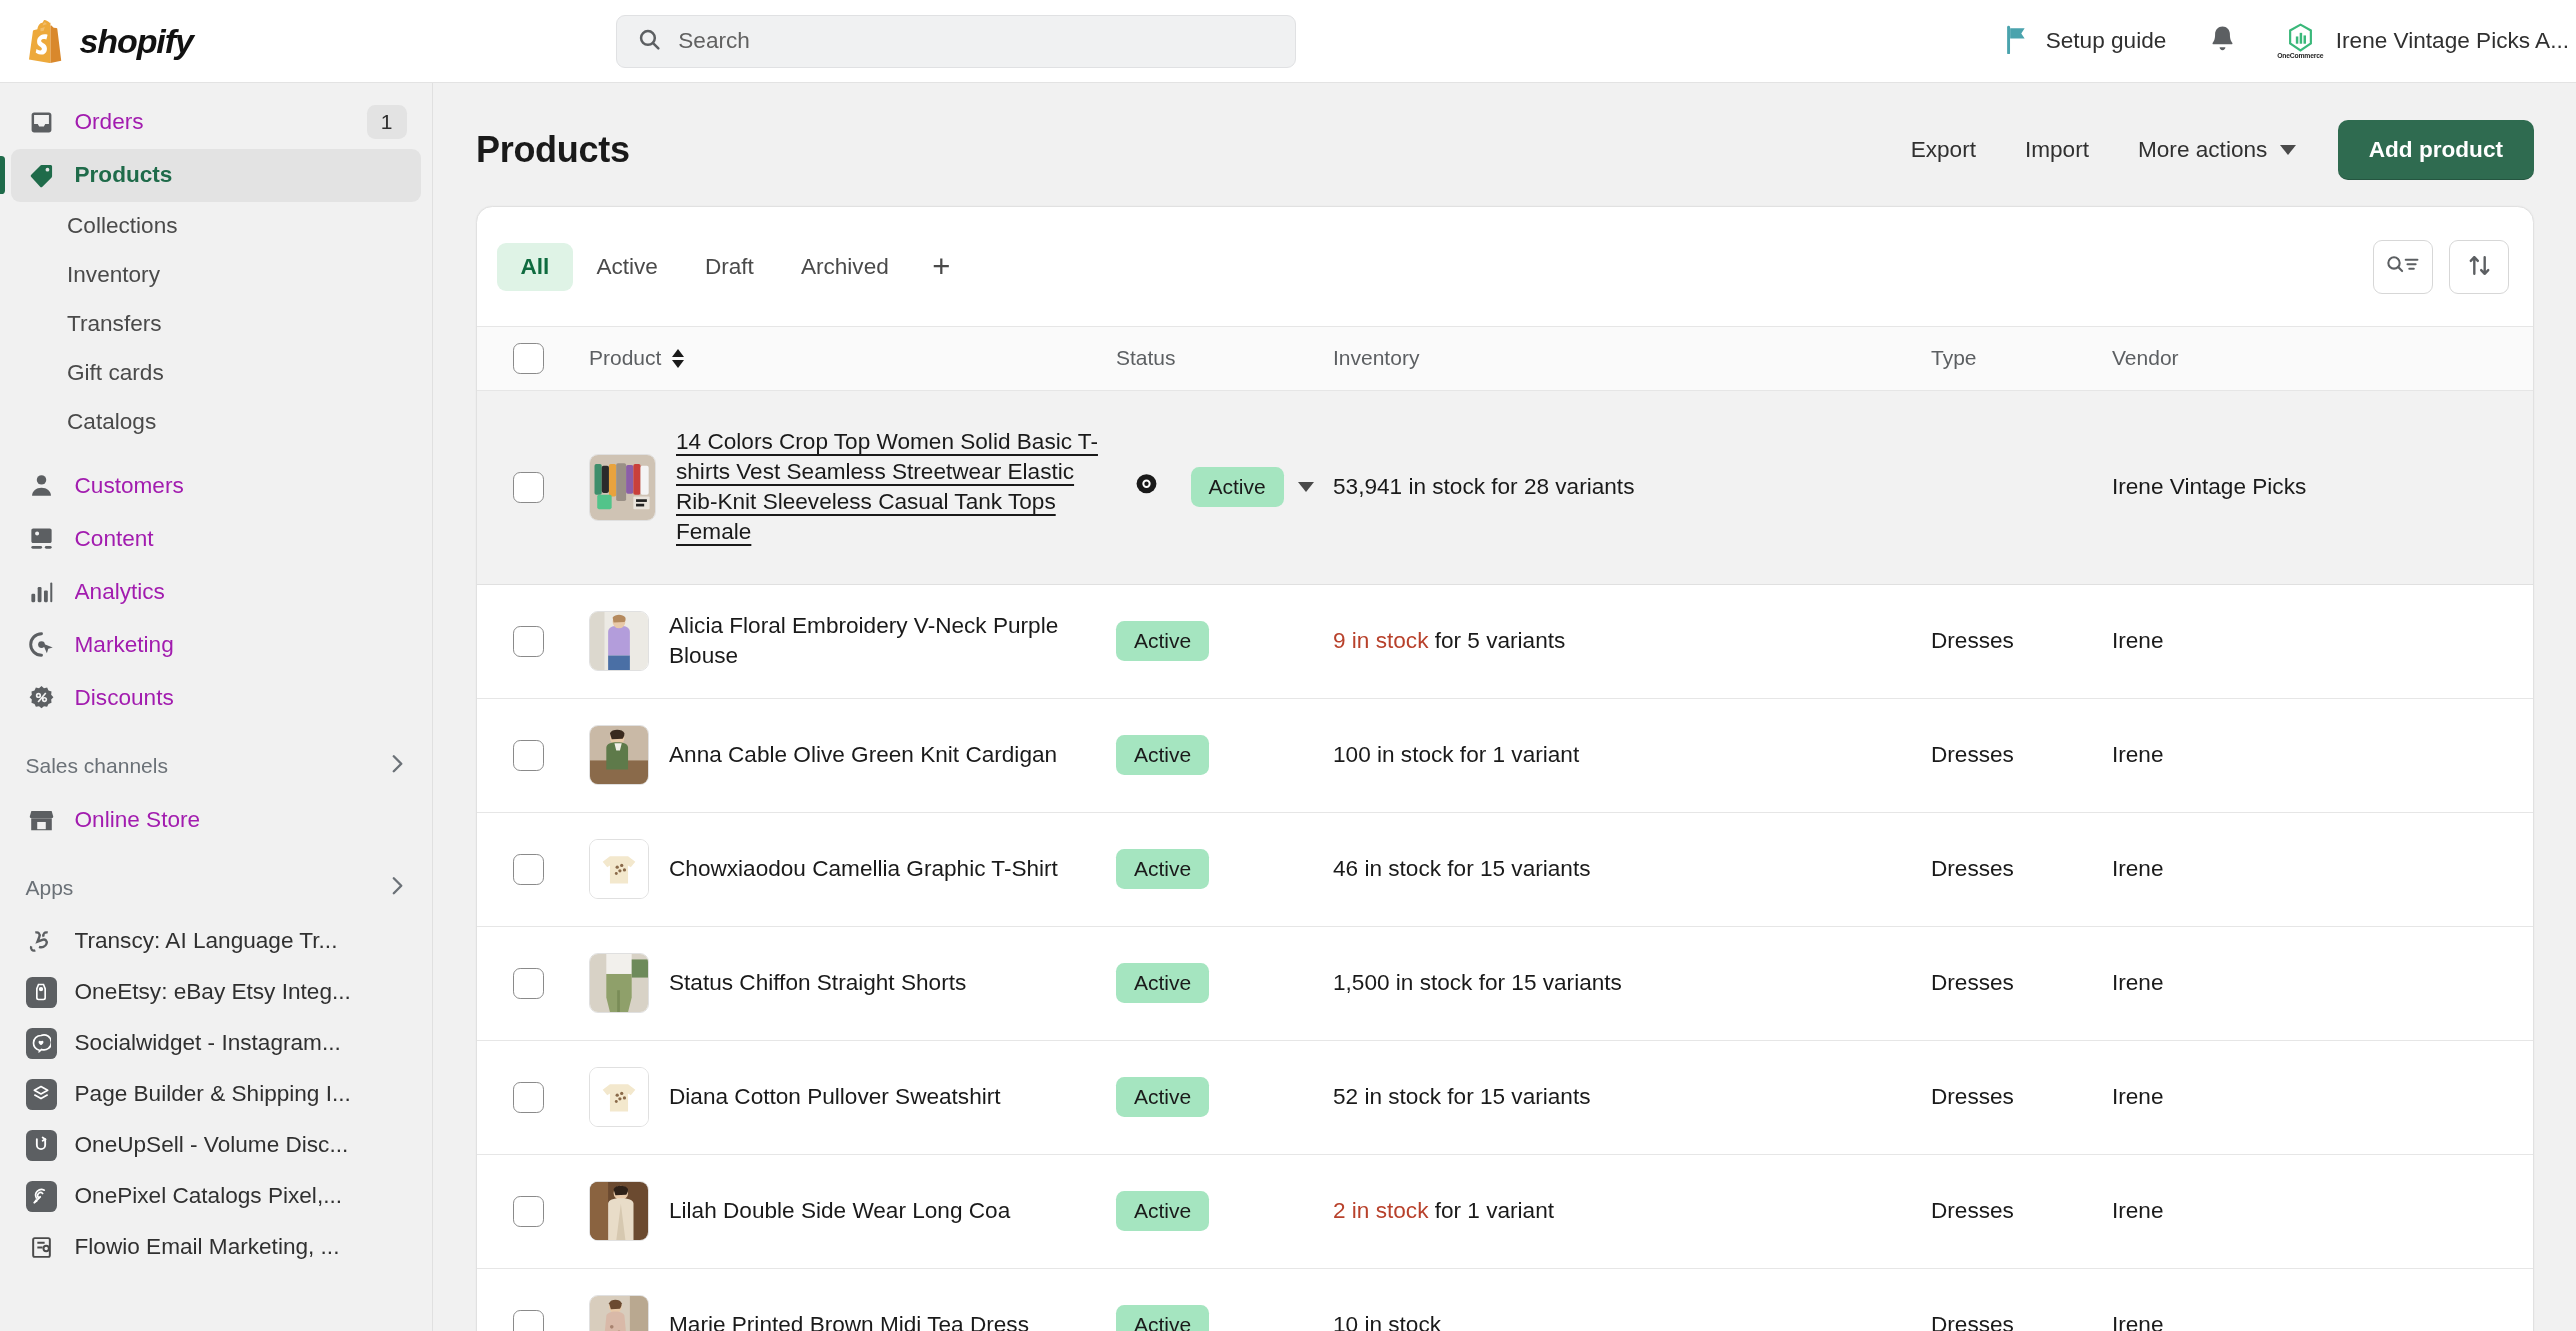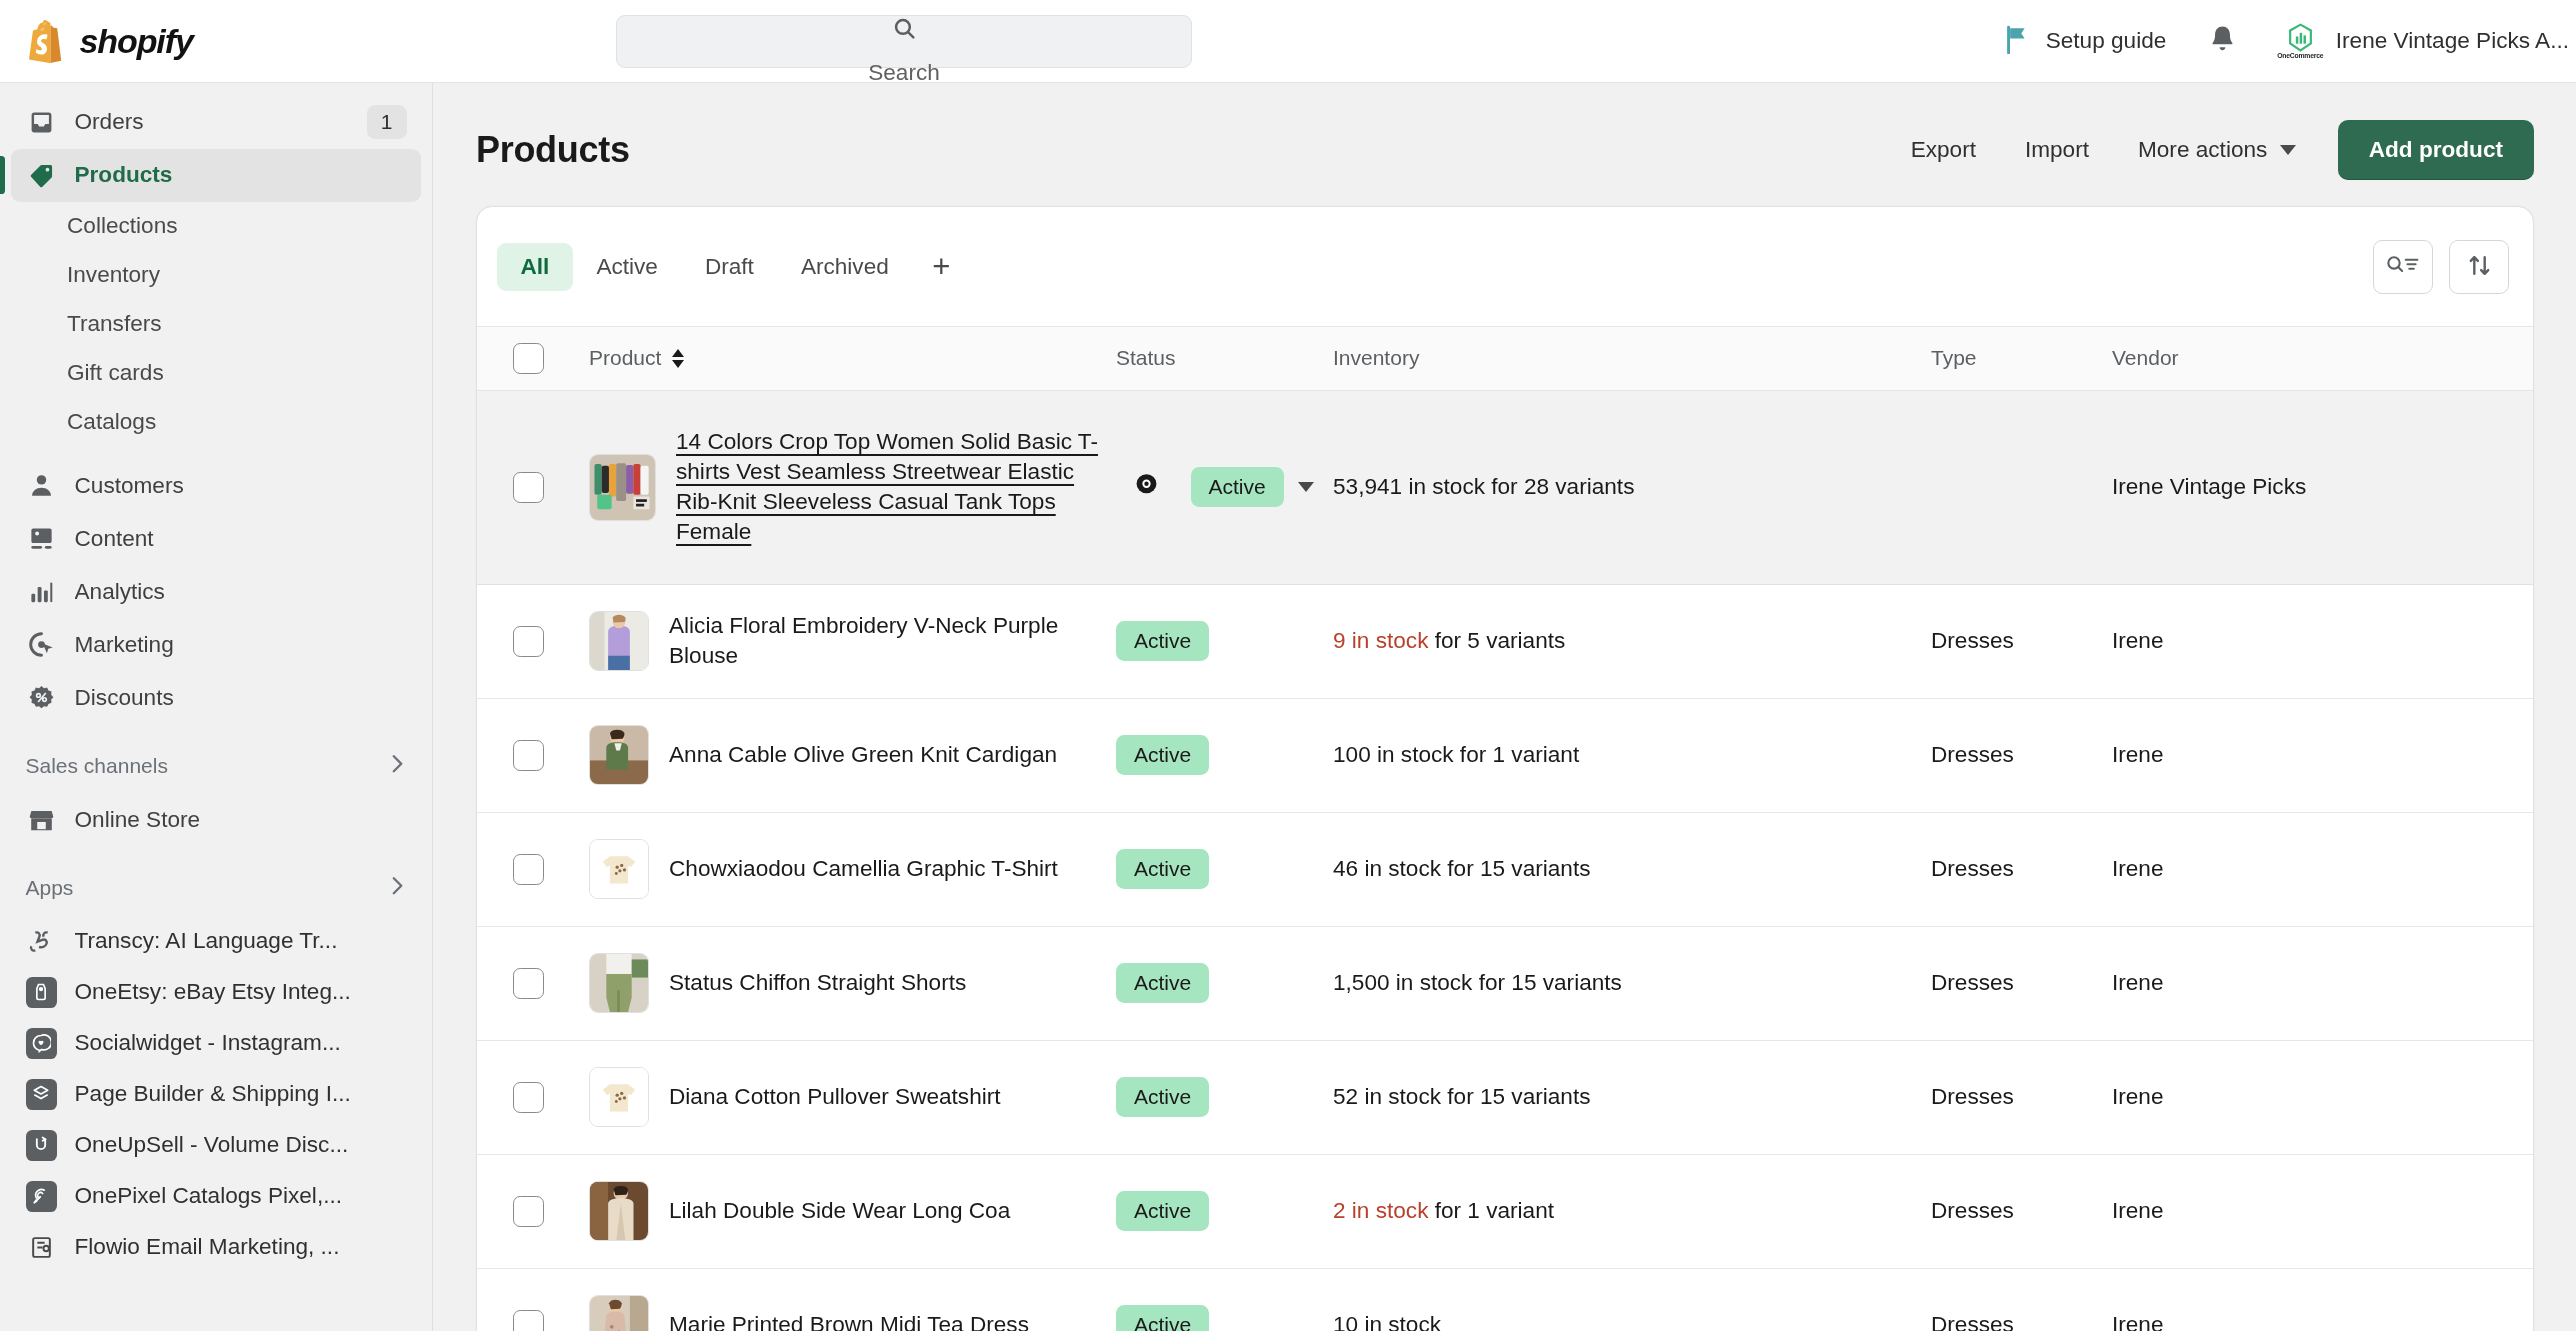--- a/index.html
+++ b/index.html
@@ -19,27 +19,26 @@
     display: flex; align-items: center;
     border-bottom: 0.9px solid #e3e3e3;
     z-index: 20;
   }
   .logo-wrap { display: flex; align-items: center; gap: 14.5px; padding-left: 27px; width: 435px; }
   .logo-bag { width: 38px; height: 43px; position: relative; }
   .logo-word { font-size: 34px; font-weight: 700; font-style: italic; letter-spacing: -1.1px; color: #121212; }
 
   .search-wrap { flex: 0 0 auto; margin-left: 181px; }
   .search-box {
-    width: 576px; height: 53px;
+    width: 680px; height: 53px;
     background: #f0f1f2;
     border: 0.9px solid #e0e1e3;
     border-radius: 9px;
     display: flex; align-items: center; gap: 16.3px;
     padding: 0 20px;
-    flex-direction: column;
   }
   .search-placeholder { font-size: 22.6px; color: #616161; }
 
   .topbar-right {
     margin-left: auto; display: flex; align-items: center;
     gap: 42px; padding-right: 7px;
   }
   .setup-guide { display: flex; align-items: center; gap: 14.5px; cursor: pointer; }
   .setup-guide-label { font-size: 22.6px; color: #303030; }
   .store-chip { display: flex; align-items: center; gap: 14.5px; cursor: pointer; }
@@ -59,21 +58,21 @@
   .nav-item {
     position: relative;
     display: flex; align-items: center;
     height: 53px; margin: 0 11px;
     padding: 0 14.5px;
     border-radius: 9px;
     cursor: pointer;
     gap: 18px;
   }
   .nav-item .ico { width: 31px; height: 31px; display: flex; align-items: center; justify-content: center; flex: 0 0 31px; }
-  .nav-label { font-size: 22.6px; color: #404040; white-space: nowrap; overflow: hidden; text-overflow: ellipsis; }
+  .nav-label { font-size: 22.6px; color: #a21caf; white-space: nowrap; overflow: hidden; text-overflow: ellipsis; }
   .nav-item.active { background: #e3e3e3; }
   .nav-item.active .nav-label { color: #1f6b4a; font-weight: 600; }
   .nav-item.active::before {
     content: ""; position: absolute; left: -11px; top: 7.2px;
     width: 4.5px; height: 38px; background: #1f6b4a; border-radius: 0 3.6px 3.6px 0;
   }
   .badge-count {
     margin-left: auto;
     min-width: 40px; height: 34px;
     background: #e3e3e3; border-radius: 8.2px;

